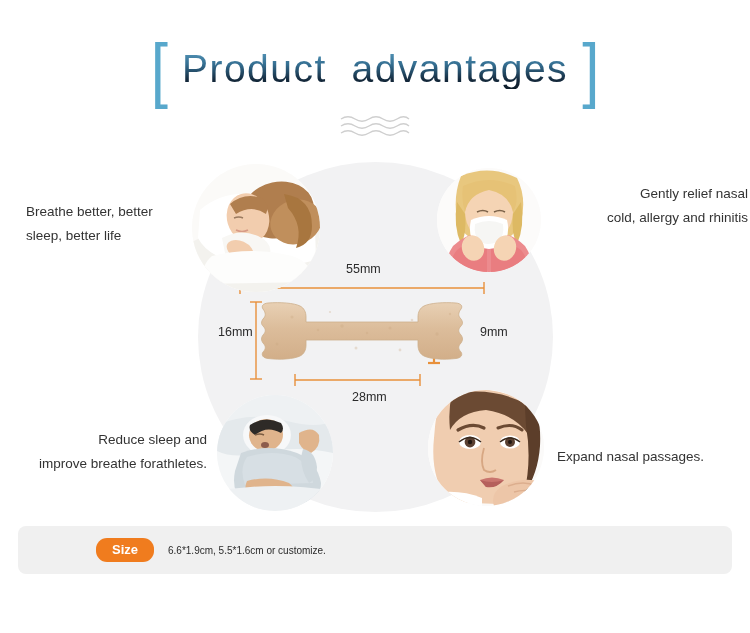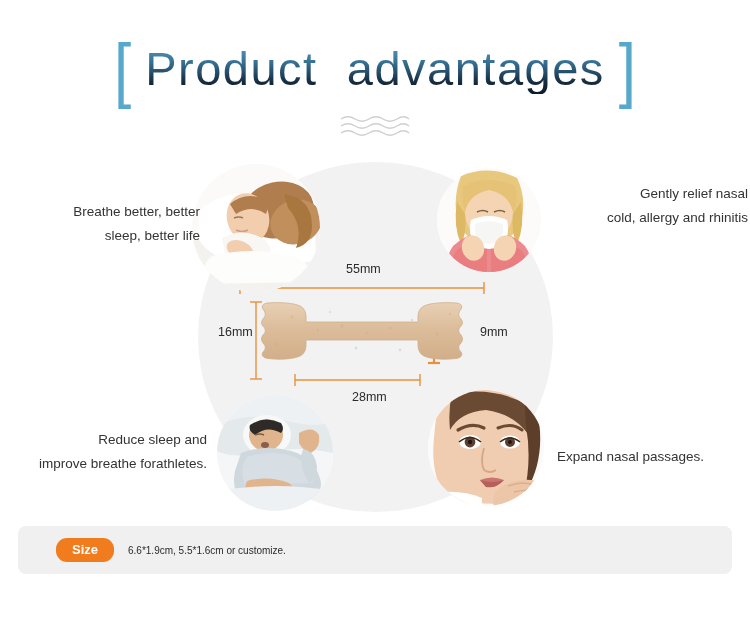--- a/index.html
+++ b/index.html
@@ -31,21 +31,21 @@
   }
   .bracket {
     font-size: 62px;
     font-weight: 300;
     line-height: 1;
     color: #58a8cc;
     transform: scaleY(1.18);
     font-family: "Liberation Sans", sans-serif;
   }
   .title-text {
-    font-size: 47px;
+    font-size: 39px;
     letter-spacing: 1.5px;
     font-weight: 400;
     line-height: 1.05;
     background: linear-gradient(to bottom, #5b9dc0 0%, #356f92 38%, #14293c 78%, #0d1b28 100%);
     -webkit-background-clip: text;
     background-clip: text;
     color: transparent;
     -webkit-text-fill-color: transparent;
     white-space: pre;
   }
@@ -111,21 +111,21 @@
   .lbl-16 { left: -4px;  top: 63px; }
   .lbl-9  { left: 258px; top: 63px; }
 
   
   .caption {
     position: absolute;
     font-size: 13.5px;
     color: #333333;
     line-height: 1.75;
   }
-  .cap-tl { left: 10px;  top: 200px; width: 190px; text-align: right; }
+  .cap-tl { left: 26px;  top: 200px; width: 190px; }
   .cap-tr { left: 552px; top: 182px; width: 196px; text-align: right; }
   .cap-bl { left: 2px;   top: 428px; width: 205px; text-align: right; }
   .cap-br { left: 557px; top: 445px; width: 190px; text-align: left; }
 
   
   .spec-bar {
     position: absolute;
     left: 18px;
     top: 526px;
     width: 714px;
@@ -143,20 +143,21 @@
   .spec-material { margin-left: 96px; }
   .pill {
     background: #f07c1e;
     color: #ffffff;
     font-size: 13px;
     font-weight: bold;
     border-radius: 11px;
     padding: 4px 16px;
     line-height: 1.2;
     white-space: nowrap;
+    margin-left: 40px;
   }
   .spec-value {
     margin-left: 14px;
     font-size: 10px;
     color: #2b2b2b;
     white-space: nowrap;
   }
 </style>
 </head>
 <body>

